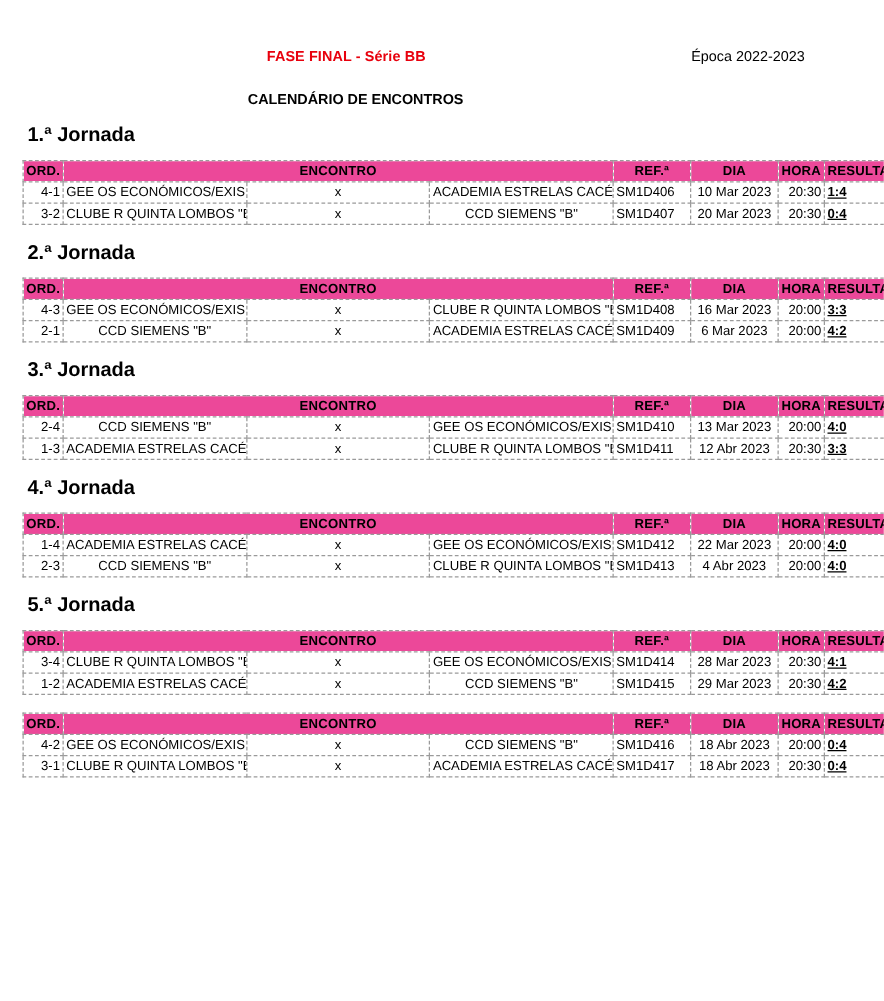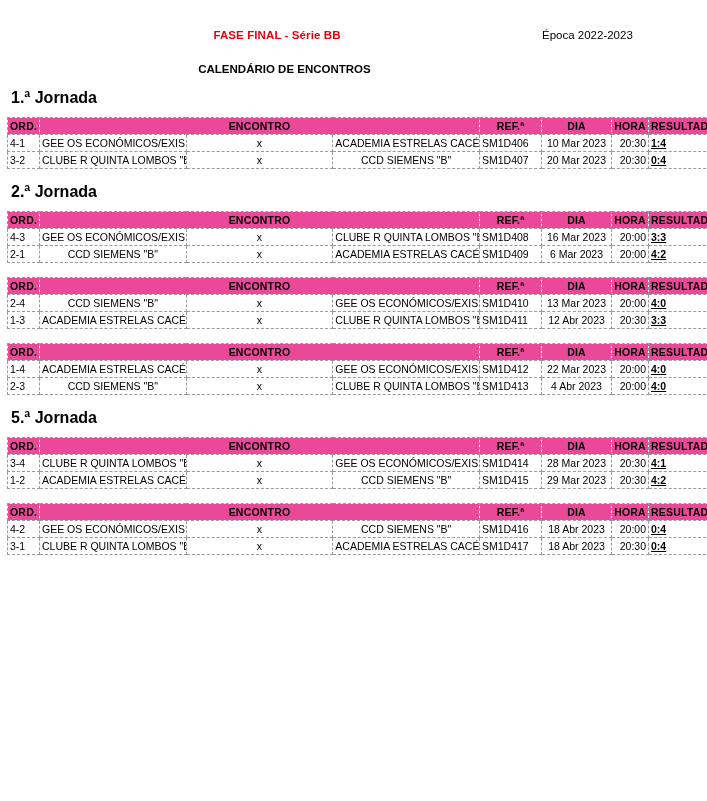--- a/index.html
+++ b/index.html
@@ -11,21 +11,21 @@
     width: 707px;
     min-height: 801px;
     font-family: "Liberation Sans", sans-serif;
     font-size: 11px;
     color: #000000;
     -webkit-font-smoothing: antialiased;
   }
   .page {
     position: relative;
     width: 579px;
-    padding: 5px;
+    padding: 16px;
     box-sizing: border-box;
   }
   
   .doc-header {
     position: relative;
     height: 44px;
   }
   .fase-final {
     position: absolute;
     left: 0;
@@ -85,21 +85,21 @@
     font-size: 10.5px;
     letter-spacing: 0.2px;
   }
   th.c-ord { width: 32px; }
   th.c-encontro { width: 440px; }
   th.c-ref { width: 62px; margin-top: 37px; }
   th.c-dia { width: 70px; }
   th.c-hora { width: 37px; }
   th.c-res { width: 62px; }
 
-  td.ord { text-align: left; width: 32px; }
+  td.ord { text-align: right; width: 32px; }
   td.home { text-align: center; }
   td.x { text-align: center; width: 8px; padding: 0; font-size: 9.5px; }
   td.away { text-align: center; }
   td.ref { text-align: left; width: 62px; }
   td.dia { text-align: center; width: 70px; }
   td.hora { text-align: center; width: 37px; }
   td.res { text-align: left; width: 62px; font-weight: bold; text-decoration: underline; }
 
   th.c-hora, td.hora { text-align: right; padding-right: 3px; }
   th.c-hora { text-align: right; }
@@ -187,20 +187,21 @@
               <td class="ref">SM1D409</td>
               <td class="dia">6 Mar 2023</td>
               <td class="hora">20:00</td>
               <td class="res">4:2</td>
             </tr>
           </tbody>
     </table>
   </div>
 
   <div class="jornada">
+    <div class="jornada-title">3.ª Jornada</div>
     <table class="sched">
       <thead>
         <tr>
           <th class="c-ord">ORD.</th>
           <th class="c-encontro" colspan="3">ENCONTRO</th>
           <th class="c-ref">REF.ª</th>
           <th class="c-dia">DIA</th>
           <th class="c-hora">HORA</th>
           <th class="c-res">RESULTADO</th>
         </tr>
@@ -224,20 +225,21 @@
               <td class="ref">SM1D411</td>
               <td class="dia">12 Abr 2023</td>
               <td class="hora">20:30</td>
               <td class="res">3:3</td>
             </tr>
           </tbody>
     </table>
   </div>
 
   <div class="jornada">
+    <div class="jornada-title">4.ª Jornada</div>
     <table class="sched">
       <thead>
         <tr>
           <th class="c-ord">ORD.</th>
           <th class="c-encontro" colspan="3">ENCONTRO</th>
           <th class="c-ref">REF.ª</th>
           <th class="c-dia">DIA</th>
           <th class="c-hora">HORA</th>
           <th class="c-res">RESULTADO</th>
         </tr>

